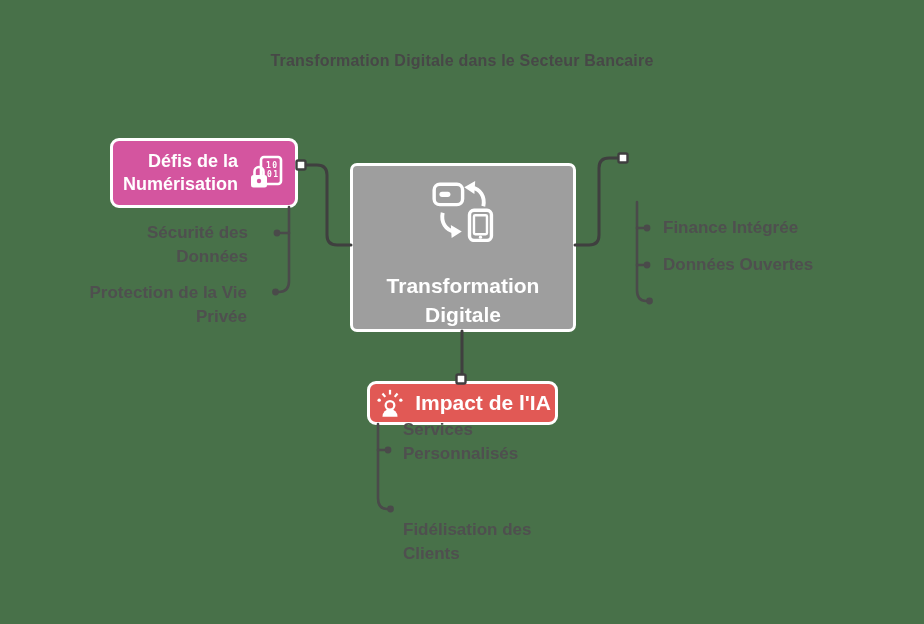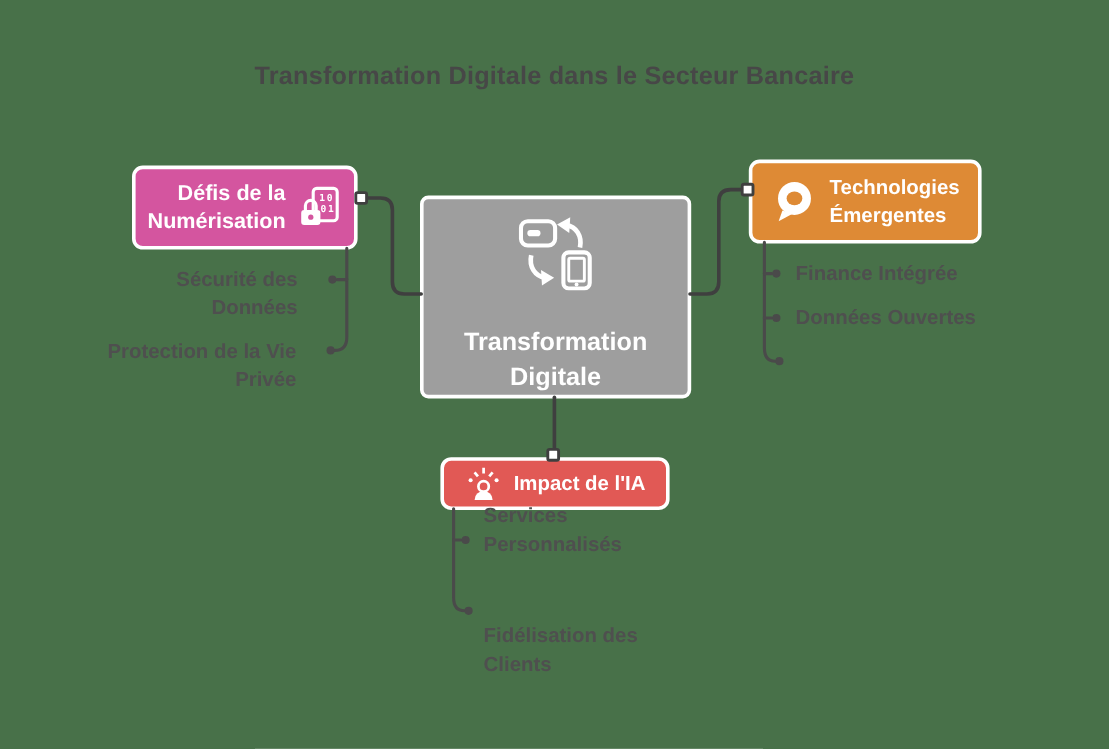--- a/index.html
+++ b/index.html
@@ -1,37 +1,37 @@
 <!DOCTYPE html>
 <html style="--background: #487149; --pink: #D4559F; --orange: #DE8A35; --red: #E15955; --gray: #9E9E9E; --wire: #3F3F3F; --text: #4F4F4F; --title: #474747;"><head>
 <meta charset="utf-8">
 <style>
   html,body{margin:0;padding:0;}
   body{font-family:"Liberation Sans", sans-serif;}
   .canvas{position:relative;width:924px;height:624px;background:var(--background,#487149);overflow:hidden;}
 
   .title{position:absolute;top:52px;left:0;width:100%;text-align:center;
-         font-size:21px;font-weight:bold;letter-spacing:.2px;color:var(--title,#474747);}
+         font-size:16px;font-weight:bold;letter-spacing:.2px;color:var(--title,#474747);}
 
   .node{position:absolute;box-sizing:border-box;border:3px solid #fff;border-radius:9px;
         display:flex;align-items:center;justify-content:center;color:#fff;font-weight:bold;gap:25px;}
   .node .lbl{white-space:pre-line;}
 
   .node-pink{left:110px;top:138px;width:188px;height:70px;background:var(--pink,#D4559F);gap:9px;padding:0 8px;}
   .node-pink .lbl{font-size:18px;line-height:23px;text-align:right;}
 
   .node-center{left:350px;top:163px;width:226px;height:169px;background:var(--gray,#9E9E9E);
                border-radius:7px;flex-direction:column;justify-content:flex-start;padding-top:11px;}
   .node-center .lbl{font-size:21px;line-height:29px;text-align:center;margin-top:4px;}
 
   .node-orange{left:624px;top:133px;width:194px;height:70px;background:var(--orange,#DE8A35);gap:11px;padding:0 8px;}
   .node-orange .lbl{font-size:17px;line-height:23px;text-align:left;}
 
   .node-red{left:367px;top:381px;width:191px;height:44px;background:var(--red,#E15955);gap:9px;}
-  .node-red .lbl{font-size:17px;line-height:22px;}
+  .node-red .lbl{font-size:21px;line-height:22px;}
 
   .sub{position:absolute;font-size:17px;line-height:24px;font-weight:bold;
        color:var(--text,#4F4F4F);white-space:pre-line;}
   .sub.right{text-align:right;}
   #sub-securite{left:48px;width:200px;top:221px;}
   #sub-protection{left:32px;width:215px;top:281px;}
   #sub-finance{left:663px;top:216px;}
   #sub-donnees{left:663px;top:253px;}
   #sub-numerisation{left:663px;top:289px;}
   #sub-services{left:403px;top:418px;}
@@ -77,29 +77,20 @@
     <svg width="38" height="38" viewBox="0 0 38 38">
       <rect class="istroke" x="14" y="3" width="20" height="27" rx="3" stroke-width="2.6"></rect>
       <text x="19" y="13.5" font-size="8" font-weight="bold" fill="#fff" letter-spacing="1.5" font-family="DejaVu Sans Mono, monospace">10</text>
       <text x="20" y="22.5" font-size="8" font-weight="bold" fill="#fff" letter-spacing="1.5" font-family="DejaVu Sans Mono, monospace">01</text>
       <path class="istroke" d="M 7.5 21 v -3.5 a 4.5 4.5 0 0 1 9 0 V 21" stroke-width="2.6"></path>
       <rect class="iwhite" x="4" y="21" width="16" height="12.5" rx="2.5"></rect>
       <circle class="hole-pink" cx="12" cy="27" r="2.2"></circle>
     </svg>
   </div>
 
-  <div class="node node-orange">
-    <svg width="38" height="38" viewBox="0 0 36 36">
-      <circle class="iwhite" cx="19" cy="15.5" r="13"></circle>
-      <path class="iwhite" d="M 9.5 25 L 6.5 33.5 L 17.5 27.5 Z"></path>
-      <ellipse class="hole-orange" cx="19" cy="15.5" rx="6.2" ry="5.4"></ellipse>
-    </svg>
-    <div class="lbl">Technologies
-Émergentes</div>
-  </div>
 
   <div class="node node-red">
     <svg width="32" height="32" viewBox="0 0 34 34">
       <path class="istroke" d="M17 3 V 8" stroke-width="2.4"></path>
       <path class="istroke" d="M9 7 L 12 10.5" stroke-width="2.4"></path>
       <path class="istroke" d="M25 7 L 22 10.5" stroke-width="2.4"></path>
       <circle class="iwhite" cx="5.5" cy="14" r="1.8"></circle>
       <circle class="iwhite" cx="28.5" cy="14" r="1.8"></circle>
       <circle class="istroke" cx="17" cy="19.5" r="4.6" stroke-width="2.4"></circle>
       <path class="iwhite" d="M 9 31.5 a 8 8 0 0 1 16 0 Z"></path>

